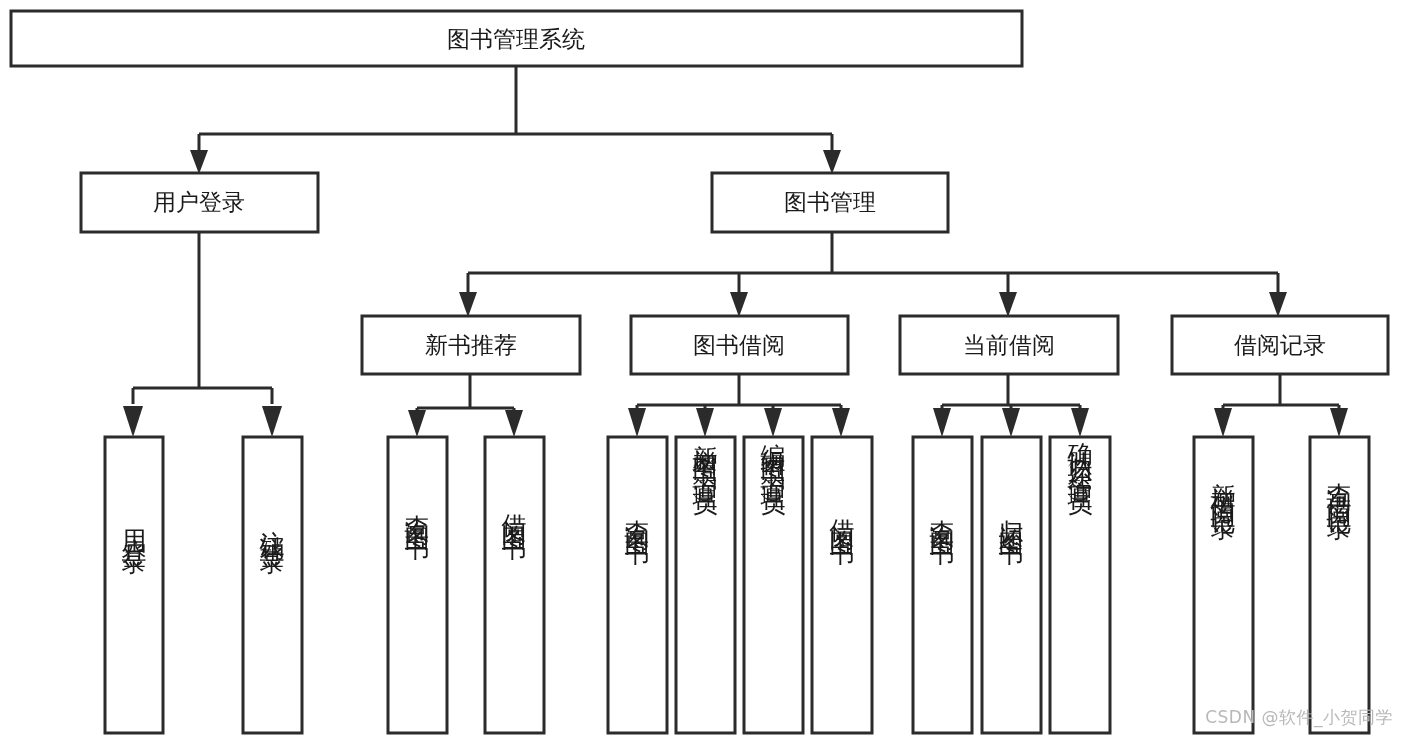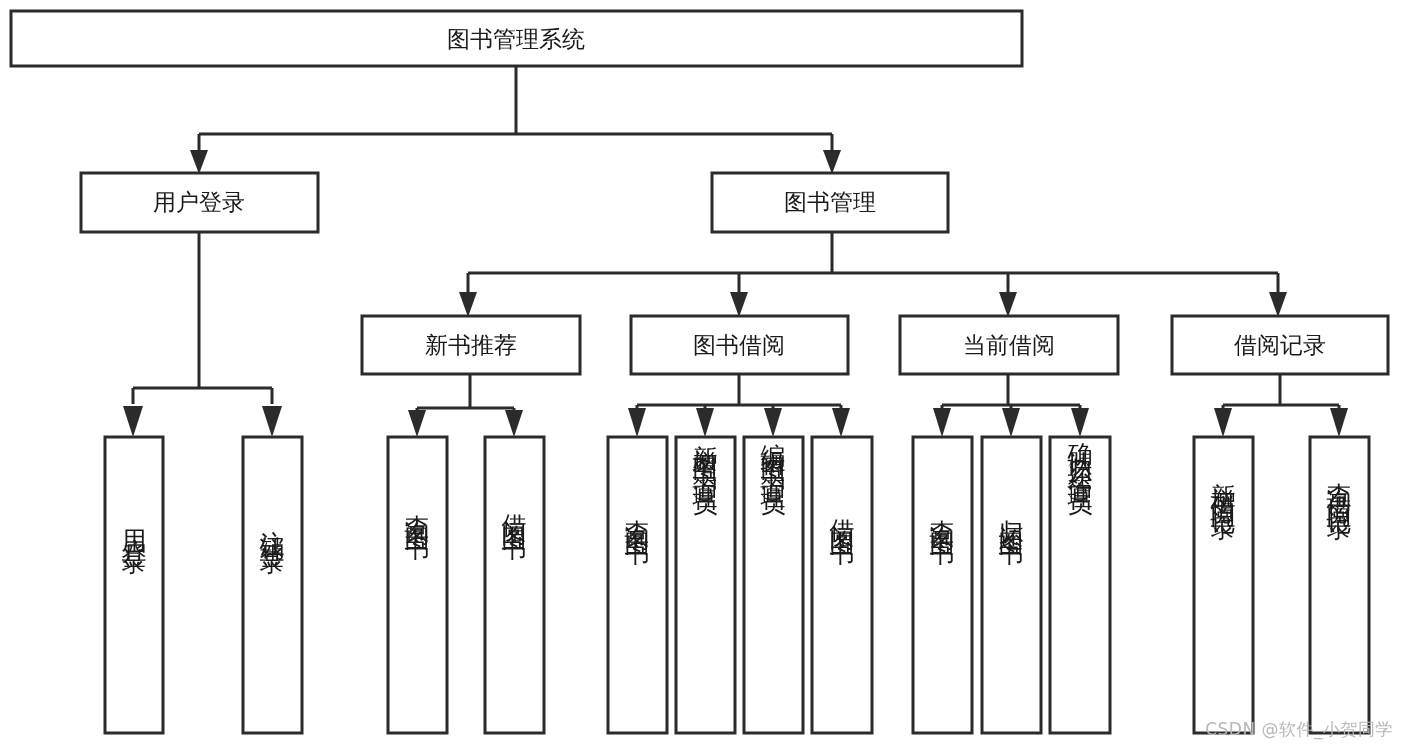--- a/index.html
+++ b/index.html
@@ -44,21 +44,21 @@
   }
   .node-label-v {
     fill: #1a1a1a;
     font-size: 25px;
     font-family: "DejaVu Sans", "Liberation Sans", sans-serif;
     text-anchor: middle;
   }
   .watermark {
     position: absolute;
     right: 12px;
-    bottom: 6px;
+    bottom: 18px;
     font-size: 17px;
     color: #b8b8b8;
     font-family: "DejaVu Sans", "Liberation Sans", sans-serif;
     white-space: nowrap;
     letter-spacing: 0.5px;
   }
 </style>
 </head>
 <body>
 

